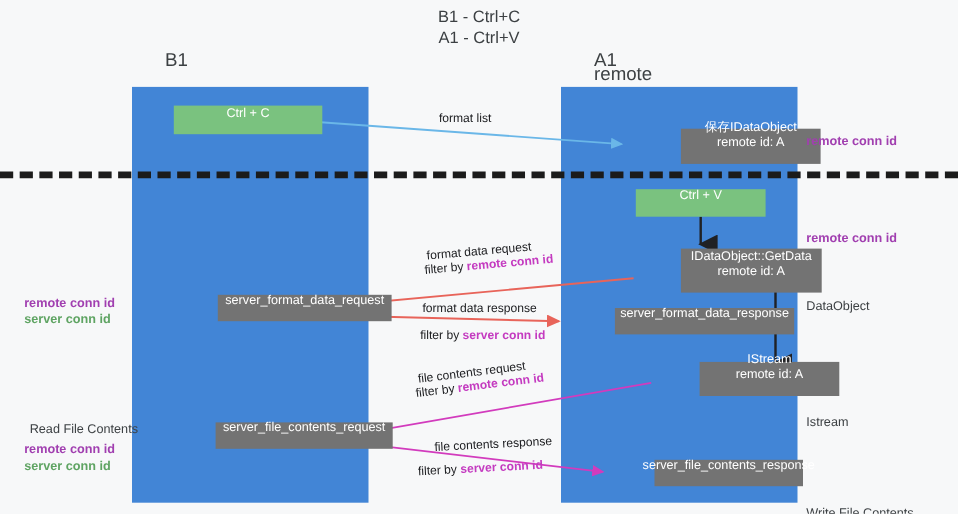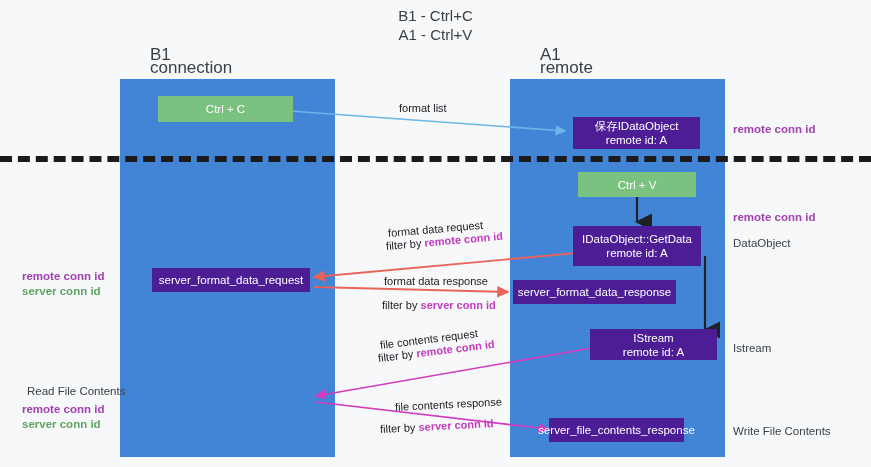--- a/index.html
+++ b/index.html
@@ -29,34 +29,34 @@
 
   
   .divider{
     position:absolute;left:0;top:156px;width:871px;height:0;
     border-top:6px dashed #1b1b1b;
   }
 
   
   .node{
     position:absolute;box-sizing:border-box;
-    display:flex;flex-direction:column;align-items:center;justify-content:center;
+    display:flex;flex-direction:column;align-items:center;justify-content:flex-end;
     color:#ffffff;font-size:11.5px;line-height:14px;text-align:center;
-    padding:0 4px;
+    padding:12px 4px;
   }
   .node.green{background:#7ac27f;}
-  .node.orange{background:#4c1d95;}
+  .node.orange{background:#737373;margin-left:46px;}
   .node .l2{font-size:11.5px;}
 
   
   .note{position:absolute;font-size:11.5px;line-height:15px;}
   .note .purple{color:#a13fb0;font-weight:bold;}
   .note .green{color:#5fa463;font-weight:bold;}
   .note .plain{color:#3c4043;margin-top:33px;}
-  .note.right{color:#3c4043;}
+  .note.right{color:#3c4043;margin-top:36px;}
 
   
   .elabel{
     position:absolute;font-size:11px;line-height:14px;color:#202124;
     white-space:nowrap;
   }
   .elabel .hl-purple{color:#c43bc0;font-weight:bold;}
   .elabel .hl-magenta{color:#c43bc0;font-weight:bold;}
 
   svg.edges{position:absolute;left:0;top:0;width:871px;height:467px;pointer-events:none;}
@@ -66,21 +66,20 @@
 
 <div id="stage">
 
   <div class="title">
     <div>B1 - Ctrl+C</div>
     <div>A1 - Ctrl+V</div>
   </div>
 
   <div class="colhead" style="left:150px;top:48px;width:180px;">
     <div>B1</div>
-    <div>connection</div>
   </div>
   <div class="colhead" style="left:540px;top:48px;width:180px;">
     <div>A1</div>
     <div>remote</div>
   </div>
 
   <div class="lane" style="left:120px;top:79px;width:215px;height:378px;"></div>
   <div class="lane" style="left:510px;top:79px;width:215px;height:378px;"></div>
 
   <svg class="edges" viewBox="0 0 871 467">
@@ -140,20 +139,23 @@
 
   <div class="node orange" style="left:152px;top:268px;width:158px;height:24px;">
     <div>server_format_data_request</div>
   </div>
 
   <div class="node orange" style="left:590px;top:329px;width:127px;height:31px;">
     <div>IStream</div>
     <div class="l2">remote id: A</div>
   </div>
 
+  <div class="node orange" style="left:150px;top:384px;width:161px;height:24px;">
+    <div>server_file_contents_request</div>
+  </div>
 
   <div class="node orange" style="left:549px;top:418px;width:135px;height:24px;">
     <div>server_file_contents_response</div>
   </div>
 
   <div class="elabel" style="left:399px;top:101px;">format list</div>
 
   <div class="elabel" style="left:388px;top:226px;transform:rotate(-5deg);transform-origin:0 50%;">format data request</div>
   <div class="elabel" style="left:386px;top:239px;transform:rotate(-5deg);transform-origin:0 50%;">
     <span>filter by </span><span class="hl-purple">remote conn id</span>

